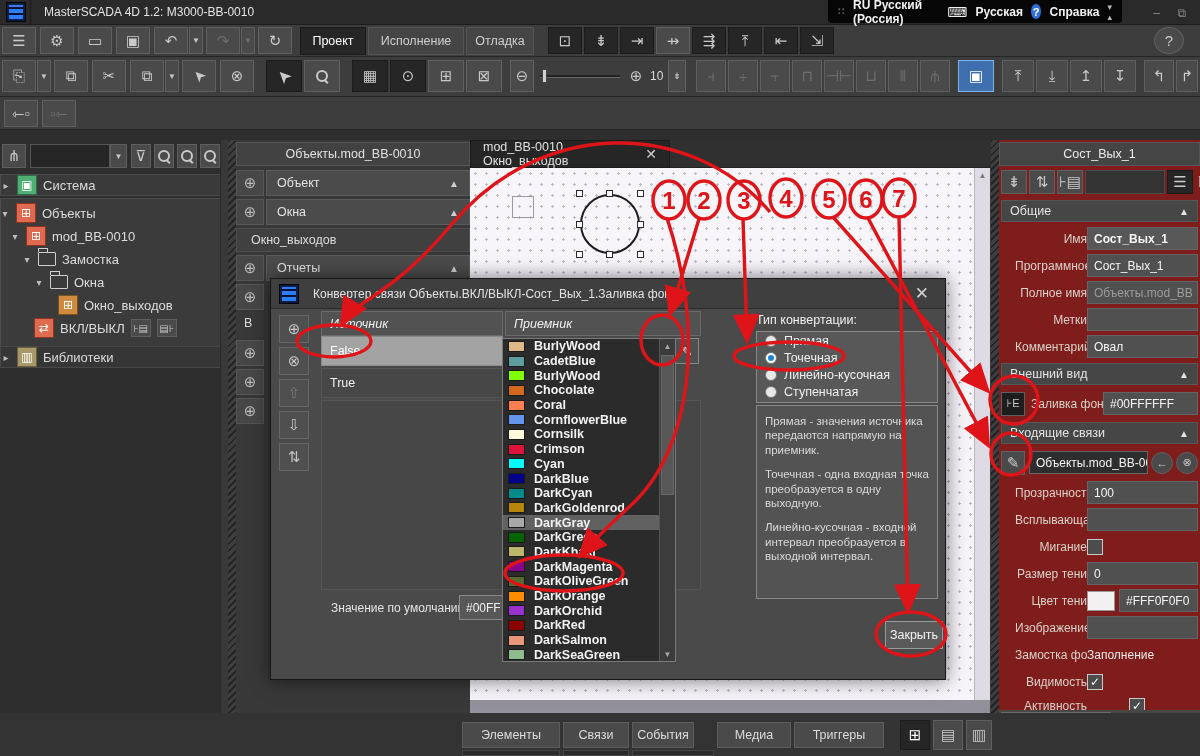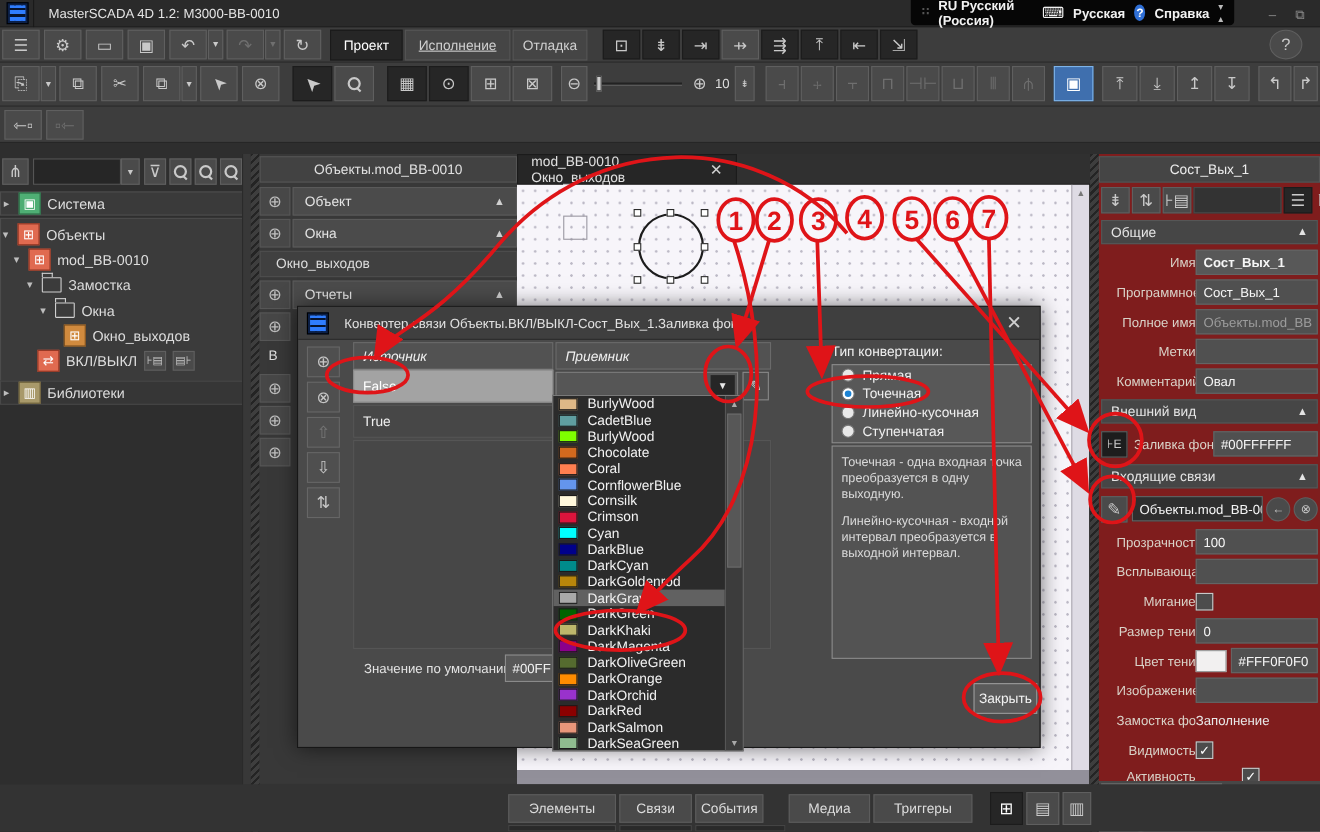--- a/index.html
+++ b/index.html
@@ -96,21 +96,21 @@
   .radio.on::after { content:""; position:absolute; inset:2px; border-radius:50%; background:#1d83d4;}
   .descbox { position:absolute; left:0; top:92px; width:182px; height:194px; background:#535353; border:1px solid #8a8a8a;
     color:#dadada; font-size:11.5px; line-height:1.25; padding:8px;}
   .descbox p { margin-bottom:10px; }
   .defrow { position:absolute; left:60px; top:322px; color:#e3e3e3; font-size:12px;}
   .deffield { position:absolute; left:188px; top:316px; width:100px; height:25px; background:#585858; border:1px solid #8a8a8a;
     color:#f0f0f0; display:flex; align-items:center; padding:0 6px; font-size:12px;}
   .closebtn { position:absolute; left:614px; top:342px; width:58px; height:28px; background:#5a5a5a; border:1px solid #9a9a9a;
     color:#f2f2f2; display:flex; align-items:center; justify-content:center; font-size:12.5px;}
   
-  .dropdown { position:absolute; left:502px; top:359px; width:174px; height:324px; background:#2b2b2b; border:1px solid #7a7a7a; z-index:30; display:flex;}
+  .dropdown { position:absolute; left:502px; top:338px; width:174px; height:324px; background:#2b2b2b; border:1px solid #7a7a7a; z-index:30; display:flex;font-weight:bold;}
   .clist { width:156px; height:100%; overflow:hidden; }
   .color-row { display:flex; align-items:center; gap:9px; height:14.7px; padding-left:5px; color:#f2f2f2; font-size:12.5px; }
   .color-row.selected { background:#616161; }
   .swatch { width:17px; height:11px; display:inline-block; border:1px solid #1a1a1a;}
   .cname { white-space:nowrap; }
   .csb { width:16px; height:100%; background:#3c3c3c; border-left:1px solid #555; position:relative;}
   .csb .up,.csb .dn { position:absolute; left:0; width:15px; height:14px; color:#aaa; font-size:8px; display:flex;align-items:center;justify-content:center;}
   .csb .up{top:0;} .csb .dn{bottom:0;}
   .csb .thumb { position:absolute; left:1px; top:16px; width:13px; height:140px; background:#575757; border:1px solid #6a6a6a;}
   
@@ -186,21 +186,21 @@
     <div class="btn" style="left:189px;top:2px;width:14px;height:27px;font-size:8px;">▼</div>
     <div class="btn dim" style="left:206px;top:2px;width:34px;height:27px;">
         <span class="glyph">↷</span>
       </div>
     <div class="btn dim" style="left:241px;top:2px;width:14px;height:27px;font-size:8px;">▼</div>
     <div class="btn" style="left:258px;top:2px;width:34px;height:27px;">
         <span class="glyph">↻</span>
       </div>
 
     <div class="maintab active" style="left:300px;width:66px;">Проект</div>
-    <div class="maintab" style="left:368px;width:96px;text-decoration:underline;">Исполнение</div>
+    <div class="maintab" style="left:368px;width:96px;">Исполнение</div>
     <div class="maintab" style="left:466px;width:68px;">Отладка</div>
 
     <div class="btn dark" style="left:548px;top:2px;width:34px;height:27px;">
         <span class="glyph">⊡</span>
       </div>
     <div class="btn dark" style="left:584px;top:2px;width:34px;height:27px;">
         <span class="glyph">⇟</span>
       </div>
     <div class="btn dark" style="left:620px;top:2px;width:34px;height:27px;">
         <span class="glyph">⇥</span>
@@ -499,20 +499,21 @@
         <div class="radiorow">
           <span class="radio"></span>
           <span>Линейно-кусочная</span>
         </div>
         <div class="radiorow">
           <span class="radio"></span>
           <span>Ступенчатая</span>
         </div>
       </div>
       <div class="descbox">
+        <p>Прямая - значения источника передаются напрямую на приемник.</p>
         <p>Точечная - одна входная точка преобразуется в одну выходную.</p>
         <p>Линейно-кусочная - входной интервал преобразуется в выходной интервал.</p>
       </div>
     </div>
 
     <div class="defrow">Значение по умолчанию</div>
     <div class="deffield">#00FF</div>
     <div class="closebtn">Закрыть</div>
   </div>
 

